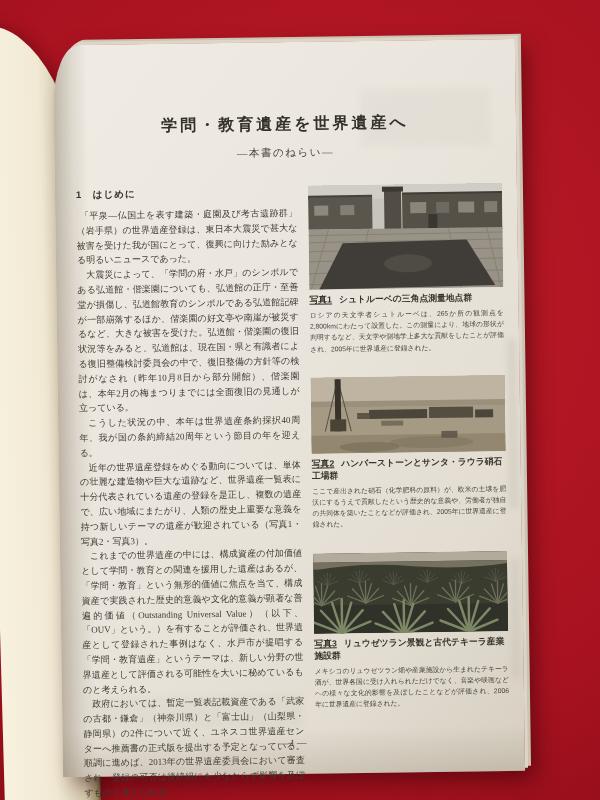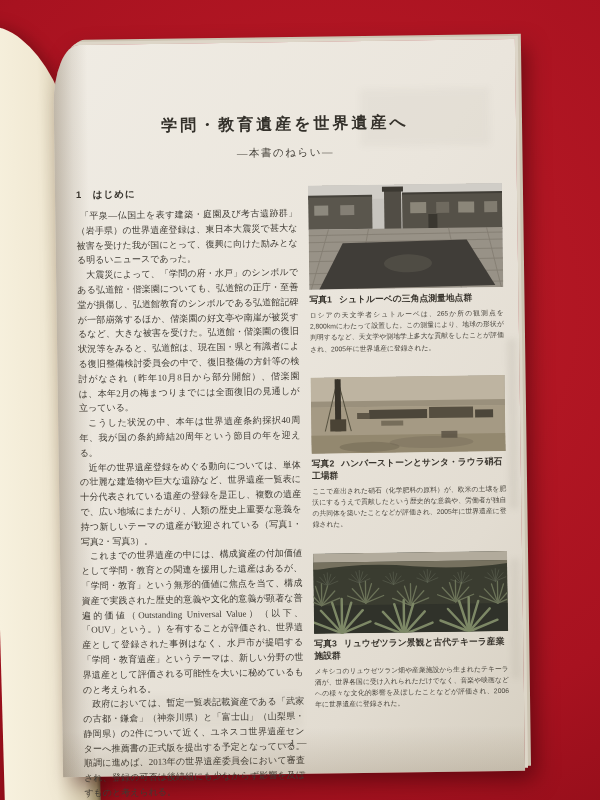--- a/index.html
+++ b/index.html
@@ -62,21 +62,21 @@
   .col-left p.ind-half{text-indent:.4em;}
 
   .col-right{width:194px;flex:0 0 194px;}
   figure.fig{margin:0 0 23px 0;padding:0;}
   .photo{width:194px;display:block;box-shadow:inset 0 0 10px rgba(0,0,0,.2);line-height:0;}
   .photo svg{display:block;}
   .cap-title{
     font-family:"Liberation Sans","DejaVu Sans",sans-serif;
     font-size:8.8px;font-weight:700;color:#38342d;margin:5px 0 3px 0;
   }
-  .cap-title .cap-label{margin-right:7px;}
+  .cap-title .cap-label{margin-right:7px;text-decoration:underline;}
   .cap-text{
     font-family:"Liberation Sans","DejaVu Sans",sans-serif;
     font-size:6.8px;line-height:11.2px;text-align:justify;color:#4a463e;
   }
   .page-number{
     position:absolute;left:0;right:0;bottom:26px;text-align:center;
     font-size:9.5px;color:#45413a;letter-spacing:2px;
   }
 </style>
 </head>

